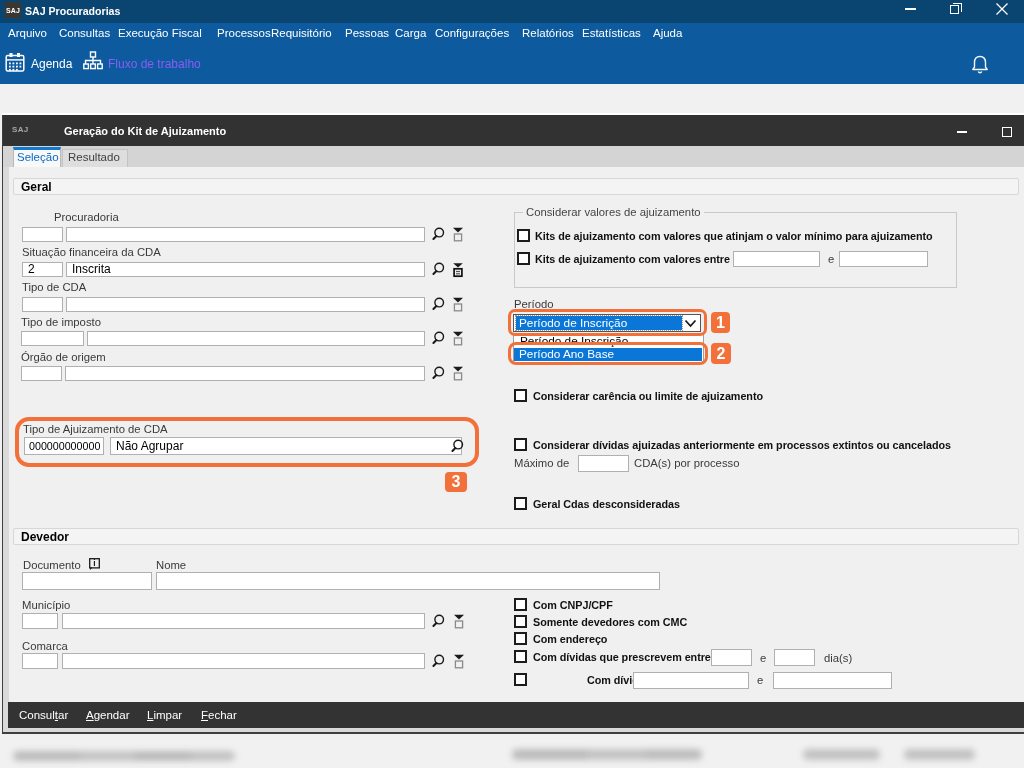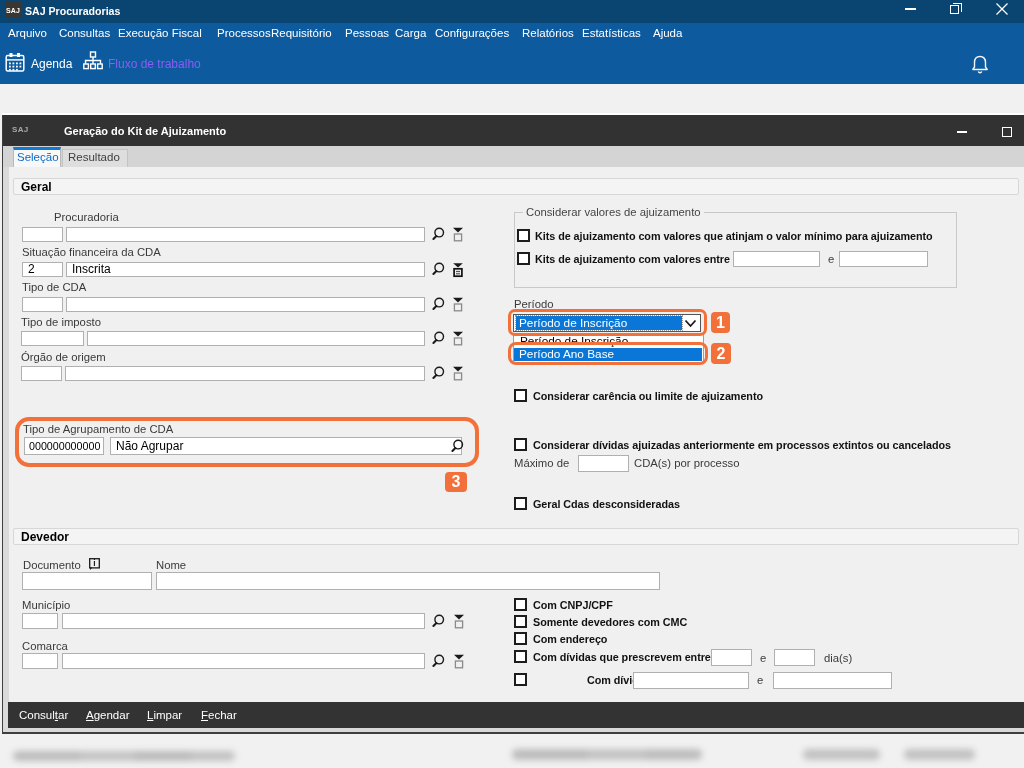--- a/index.html
+++ b/index.html
@@ -164,21 +164,21 @@
  <svg class="mag" style="left:432px;top:366px;" width="16" height="15" viewBox="0 0 16 15">
       <circle cx="7.2" cy="5.6" r="4.3" fill="none" stroke="#1a1a1a" stroke-width="1.4"></circle>
       <line x1="4.4" y1="9" x2="1.4" y2="12" stroke="#1a1a1a" stroke-width="2" stroke-linecap="round"></line>
     </svg>
  <svg class="fil" style="left:452px;top:366px;" width="12" height="15" viewBox="0 0 12 15">
       <path d="M1 0.8 L11 0.8 L6 5.4 Z" fill="#1a1a1a"></path>
       <rect x="2.4" y="7" width="7.2" height="6.8" fill="none" stroke="#8a8a8a" stroke-width="1.3"></rect>
     </svg>
 
  <div class="abs" style="left:15px;top:417px;width:464px;height:50px;border:4px solid #f2703a;border-radius:14px;"></div>
- <div class="lbl" style="left:23px;top:423px;">Tipo de Agrupamento de CDA</div>
+ <div class="lbl" style="left:23px;top:423px;">Tipo de Ajuizamento de CDA</div>
  <div class="inp" style="left:24px;top:437px;width:80px;height:18px;font-size:10.7px;color:#000;padding-left:4px;line-height:16px;">000000000000</div>
  <div class="inp" style="left:110px;top:437px;width:352px;height:18px;font-size:12px;color:#000;padding-left:5px;line-height:16px;">Não Agrupar</div>
  <svg class="mag" style="left:451px;top:439px;" width="16" height="15" viewBox="0 0 16 15">
       <circle cx="7.2" cy="5.6" r="4.3" fill="none" stroke="#1a1a1a" stroke-width="1.4"></circle>
       <line x1="4.4" y1="9" x2="1.4" y2="12" stroke="#1a1a1a" stroke-width="2" stroke-linecap="round"></line>
     </svg>
  <div class="badge" style="left:445px;top:472px;width:22px;height:20px;line-height:20px;">3</div>
 </div>
 <div id="rightcol">
 

